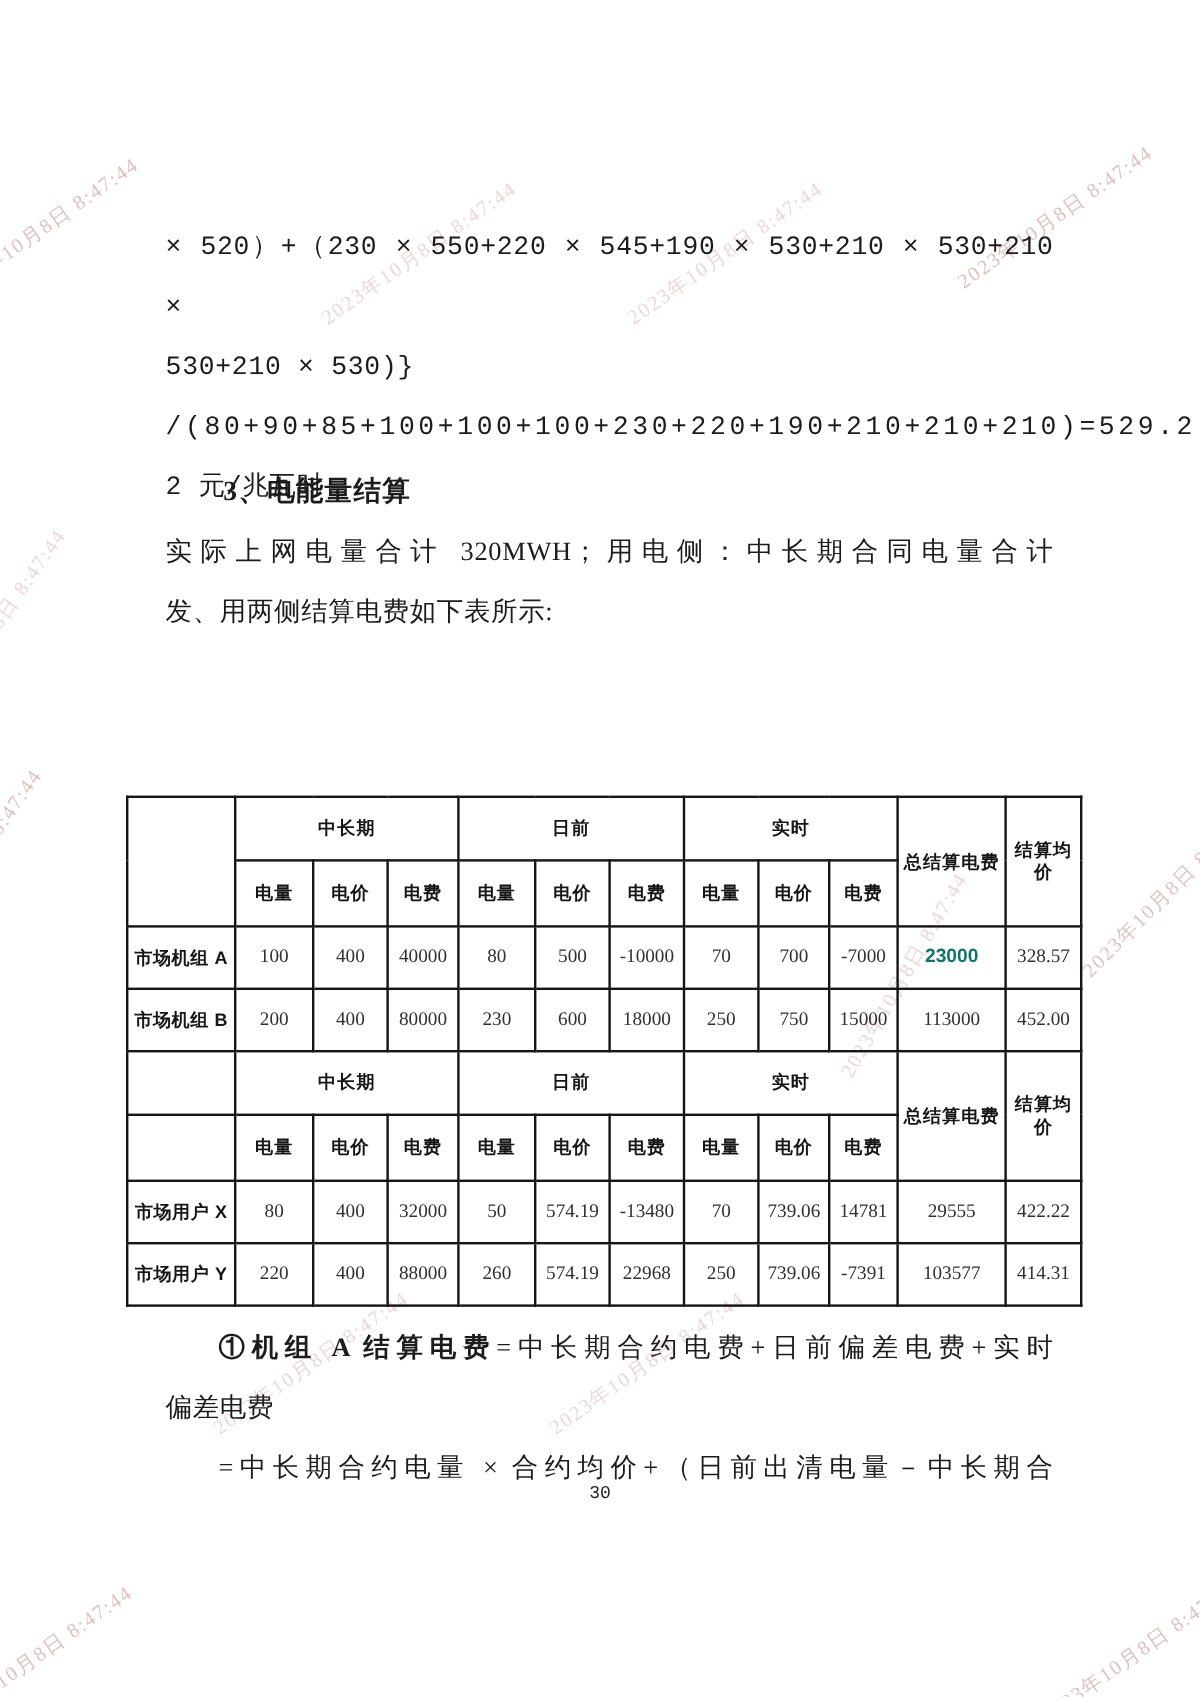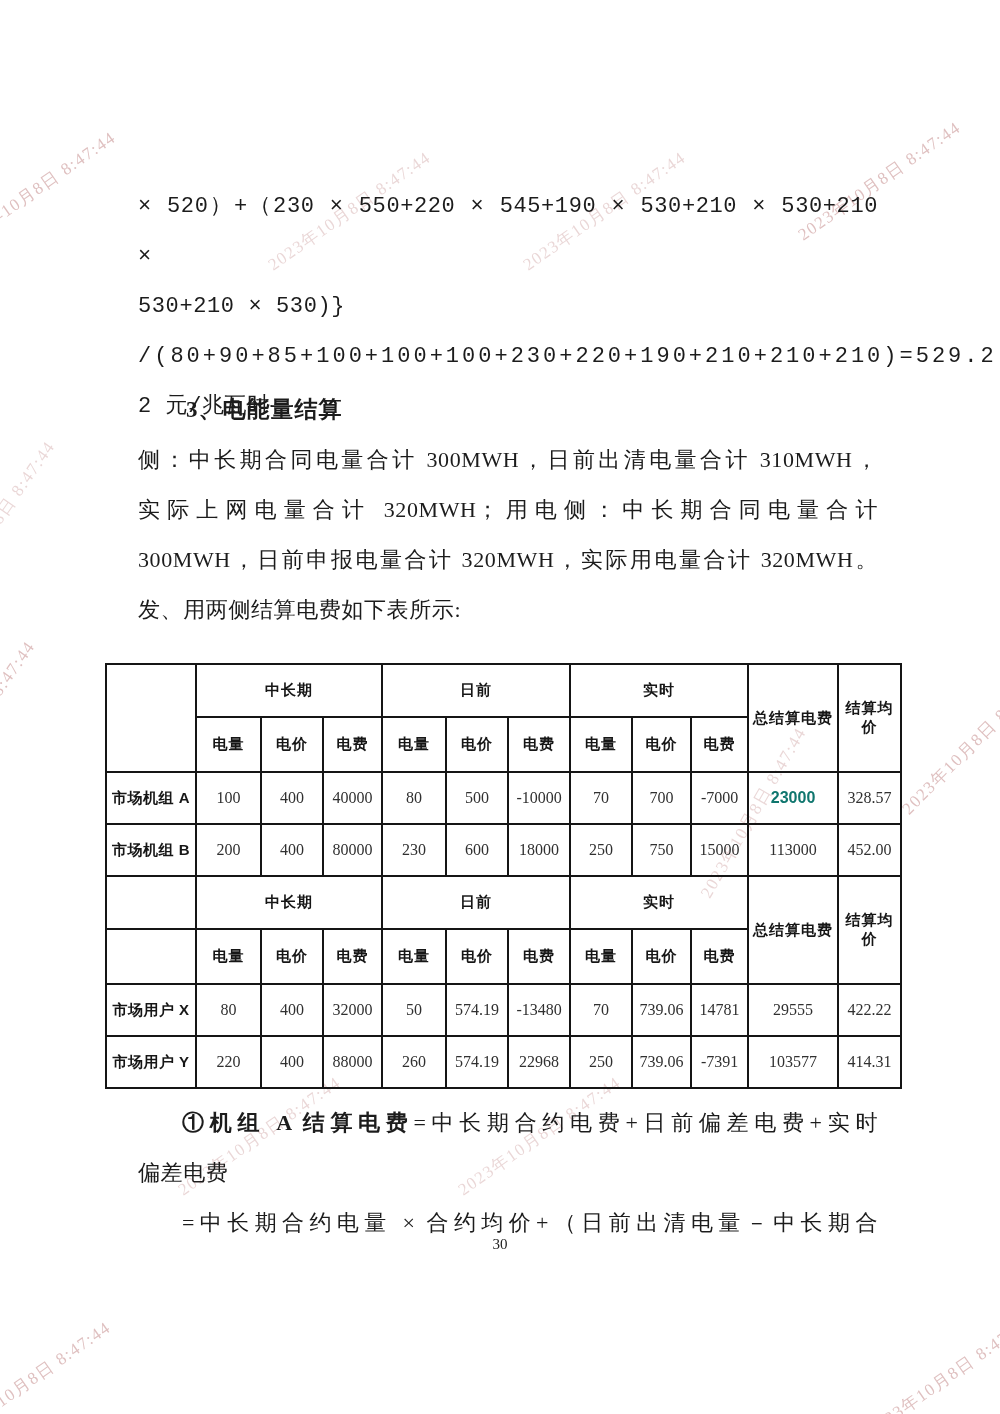--- a/index.html
+++ b/index.html
@@ -39,21 +39,21 @@
   .num{font-family:"Liberation Serif","DejaVu Serif",serif;font-size:16px;color:#303030;font-weight:normal;letter-spacing:0;}
   .row-label{
     font-family:"Liberation Sans","DejaVu Sans",sans-serif;
     font-weight:bold;font-size:15px;color:#161616;letter-spacing:0.5px;
   }
   .bold-total{font-family:"Liberation Sans","DejaVu Sans",sans-serif;font-weight:bold;font-size:16px;color:#0f766e;}
   tr.gh{height:53px;margin-left:10px;} tr.sh{height:55px;} tr.dr{height:52px;}
   
   #page-number{
     position:absolute;top:1236px;left:0;width:1000px;text-align:center;
-    font-family:Liberation Serif, serif;font-size:15px;color:#222;
+    font-family:Liberation Mono, monospace;font-size:15px;color:#222;
   }
   
   .wm{
     position:absolute;white-space:nowrap;pointer-events:none;
     font-family:"Liberation Serif","DejaVu Serif",serif;
     font-size:17px;letter-spacing:1.5px;
     color:rgba(196,140,140,0.55);
     transform-origin:left center;
   }
   .wm.faint{color:rgba(200,150,150,0.38);}
@@ -91,23 +91,21 @@
   <div class="line">530+210 × 530)}</div>
   <div class="line fill wide">/(80+90+85+100+100+100+230+220+190+210+210+210)=529.2</div>
   <div class="line">2 元/兆瓦时</div>
 </div>
 
 <div id="heading-block" class="textblock">
   <div class="line">3、电能量结算</div>
 </div>
 
 <div id="paragraph-block" class="textblock">
-  <div class="line fill">侧：中长期合同电量合计 300MWH，日前出清电量合计 310MWH，</div>
   <div class="line fill">实际上网电量合计 320MWH；用电侧：中长期合同电量合计</div>
-  <div class="line fill">300MWH，日前申报电量合计 320MWH，实际用电量合计 320MWH。</div>
   <div class="line">发、用两侧结算电费如下表所示:</div>
 </div>
 
 <table id="settle-table">
   <colgroup>
     <col style="width:90px">
       <col style="width:65px">
       <col style="width:62px">
       <col style="width:59px">
     <col style="width:64px">

